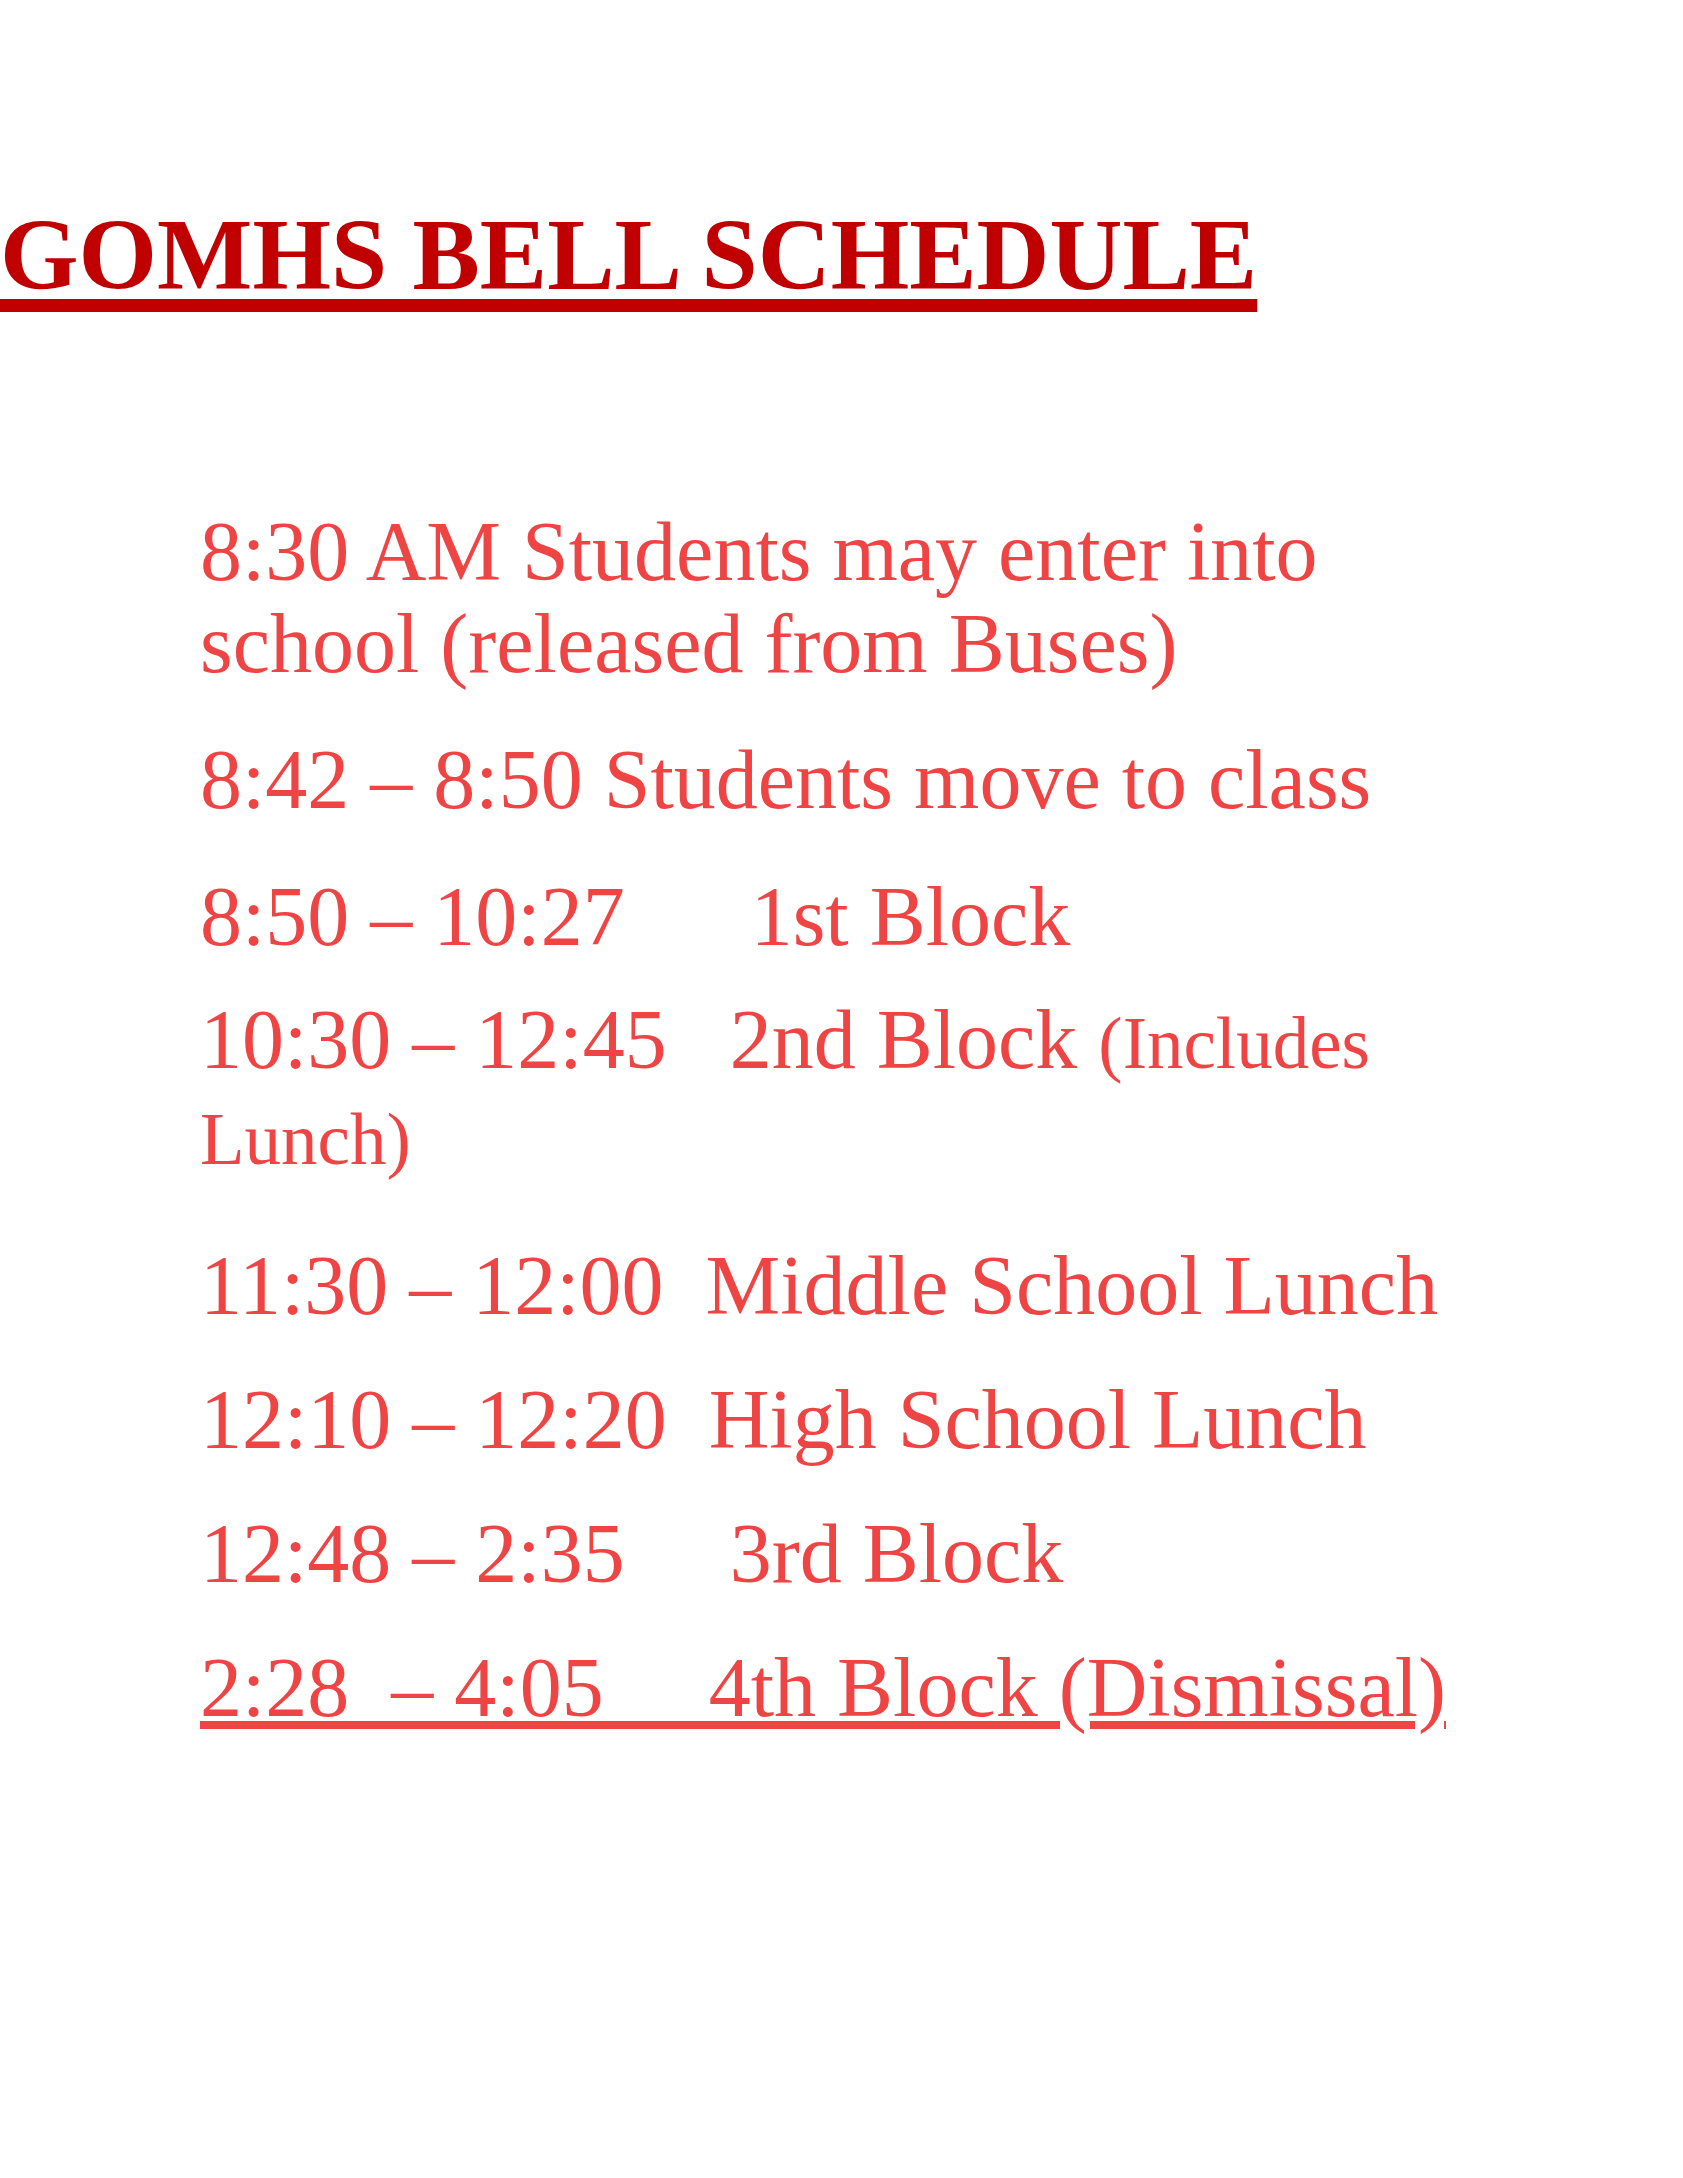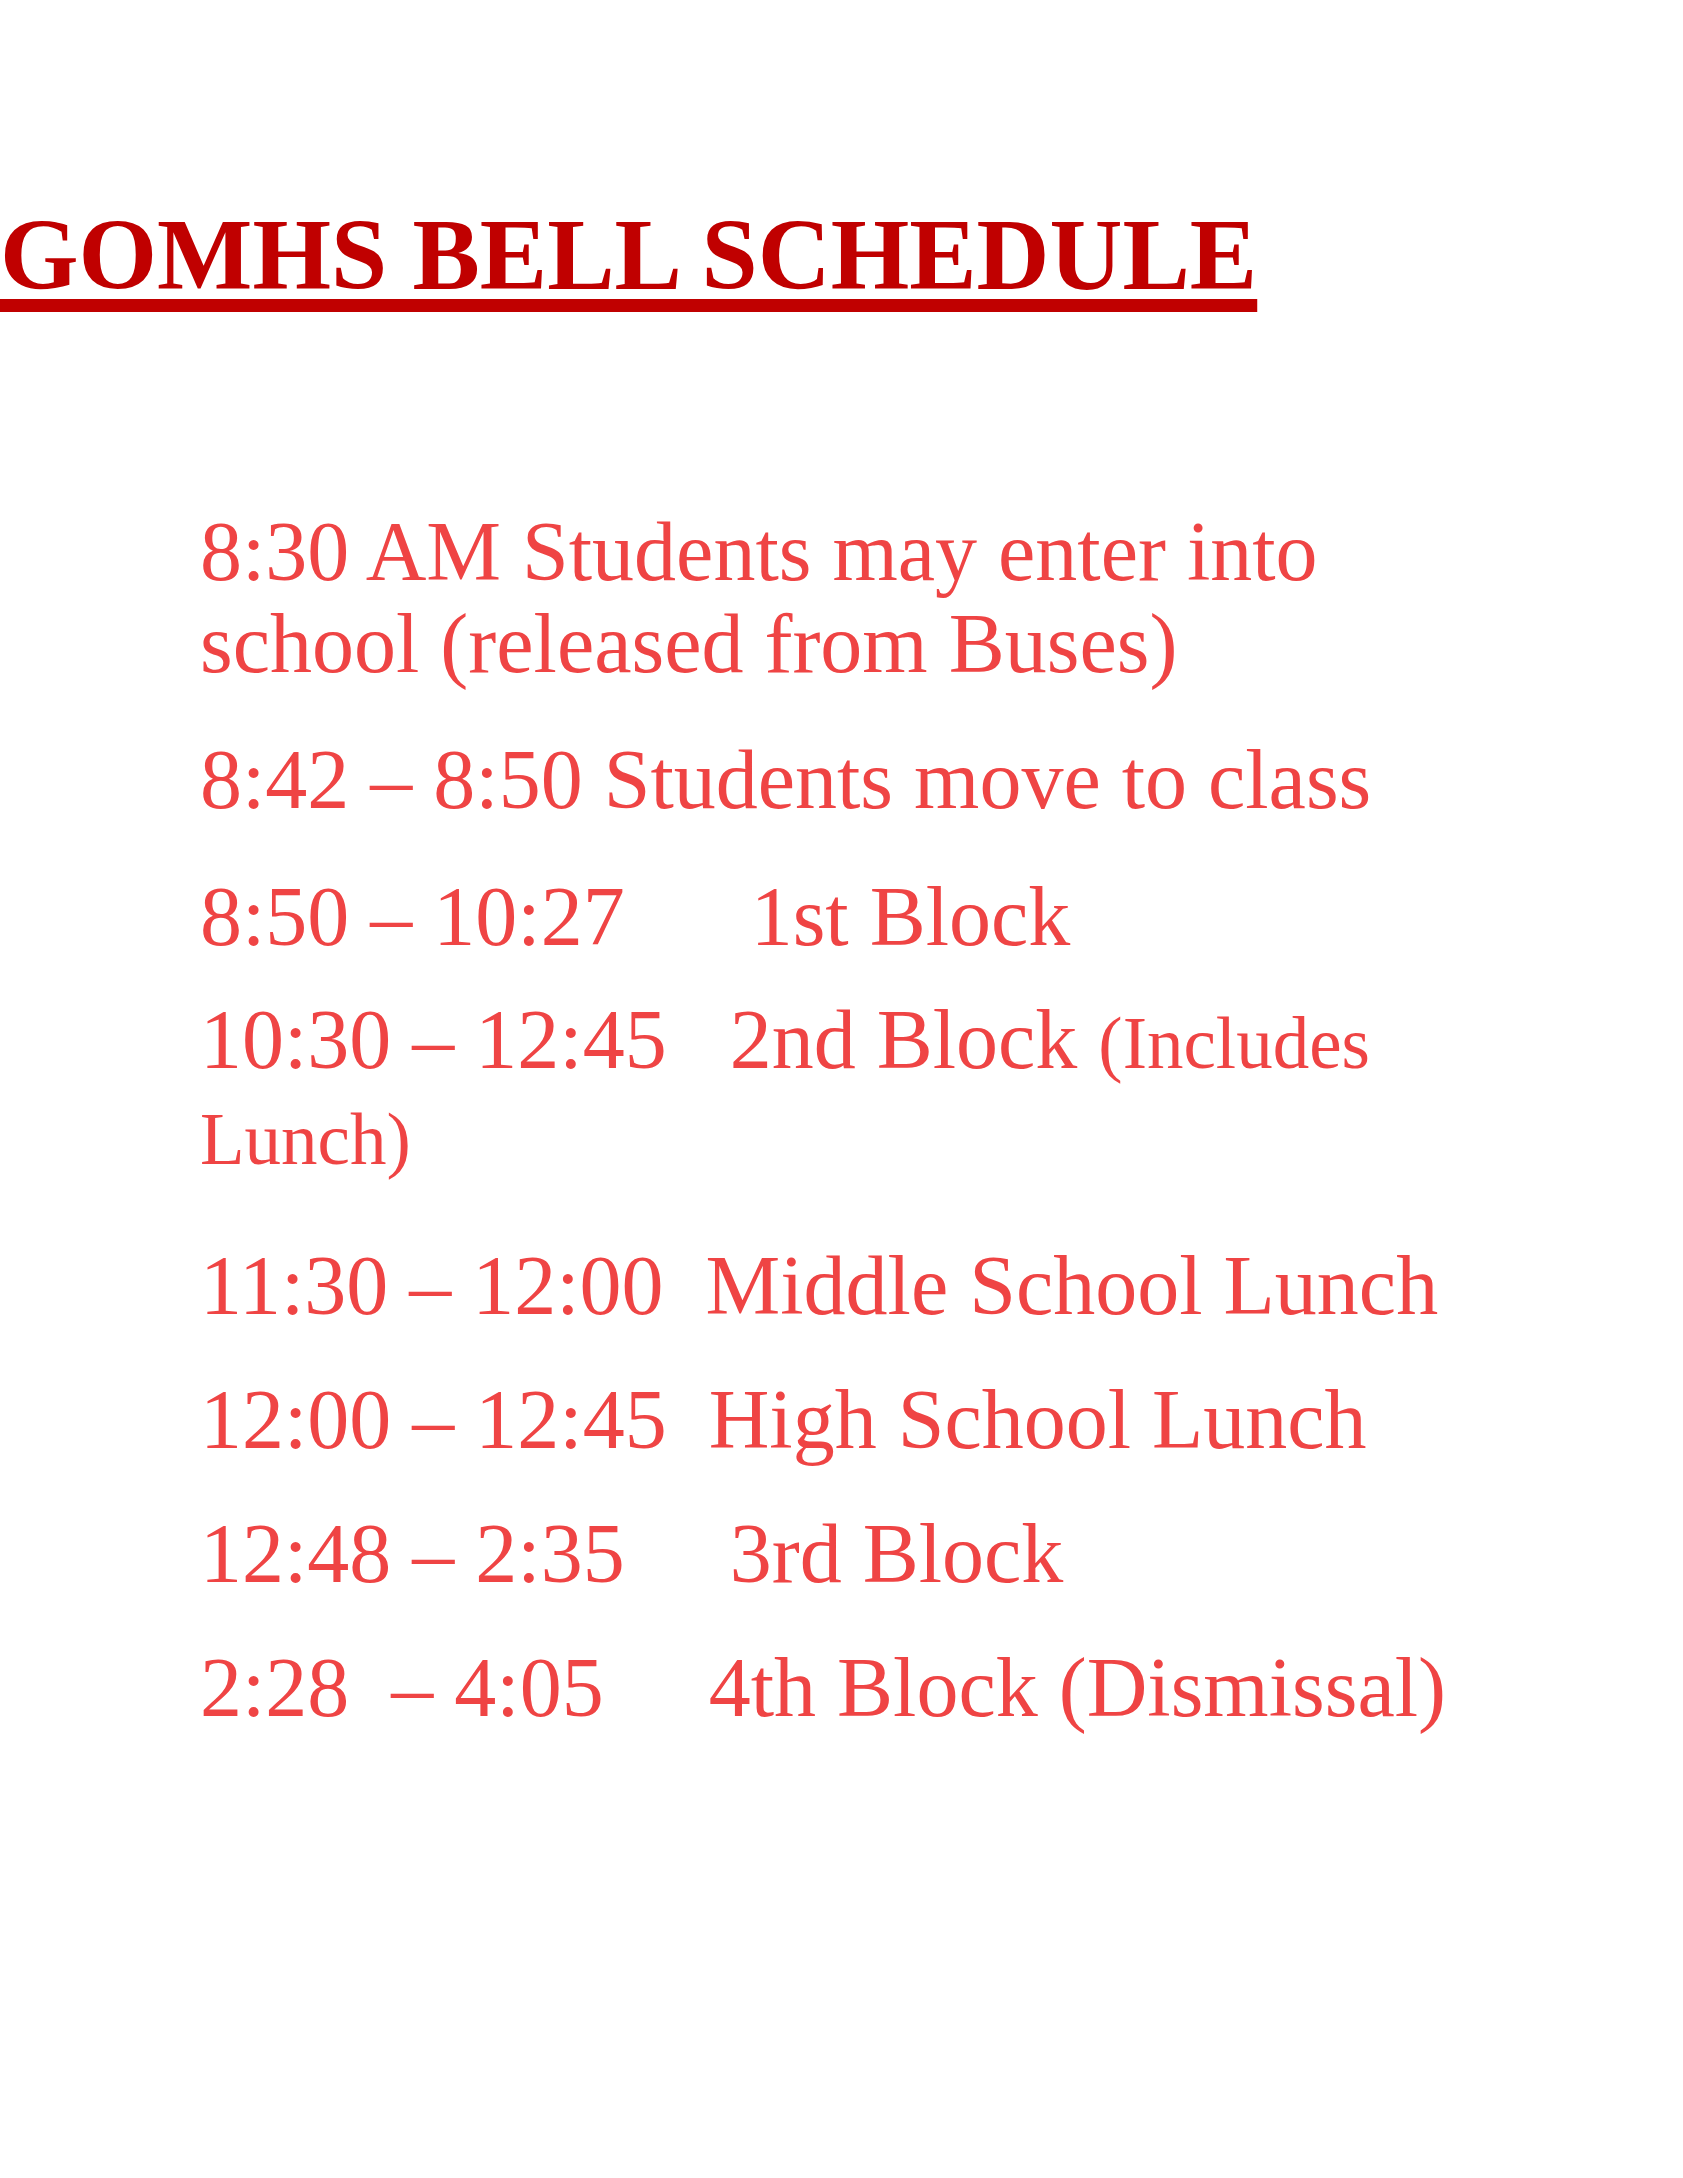--- a/index.html
+++ b/index.html
@@ -47,38 +47,38 @@
     line-height: 92px;
     white-space: pre-wrap;
     color: #ef4444;
   }
   .entry:nth-of-type(2) { margin-top: 44px; }
   .entry:nth-of-type(3) { margin-top: 45px; }
   .entry:nth-of-type(4) { margin-top: 31px; }
   .entry:nth-of-type(5) { margin-top: 54px; }
   .entry:nth-of-type(6) { margin-top: 42px; }
   .entry:nth-of-type(7) { margin-top: 42px; }
-  .entry:nth-of-type(8) { margin-top: 42px; }
+  .entry:nth-of-type(8) { margin-top: 42px; text-decoration: underline; }
   .seg.small {
     font-size: 73px;
   }
 </style>
 </head>
 <body>
 
 <div class="page" style="background: rgb(255, 255, 255);">
   <div class="title-wrap">
     <span class="doc-title" style="color: rgb(192, 0, 0);">GOMHS BELL SCHEDULE</span>
   </div>
   <div class="schedule">
       <p class="entry"><span class="seg">8:30 AM Students may enter into
 school (released from Buses)</span></p>
       <p class="entry"><span class="seg">8:42 – 8:50 Students move to class</span></p>
       <p class="entry"><span class="seg">8:50 – 10:27      1st Block</span></p>
       <p class="entry"><span class="seg">10:30 – 12:45   2nd Block </span><span class="seg small">(Includes
 Lunch)</span></p>
       <p class="entry"><span class="seg">11:30 – 12:00  Middle School Lunch</span></p>
-      <p class="entry"><span class="seg">12:00 – 12:45  High School Lunch</span></p>
+      <p class="entry"><span class="seg">12:10 – 12:20  High School Lunch</span></p>
       <p class="entry"><span class="seg">12:48 – 2:35     3rd Block</span></p>
       <p class="entry"><span class="seg">2:28  – 4:05     4th Block (Dismissal)</span></p>
     </div>
 </div>
 
 
 </body></html>

